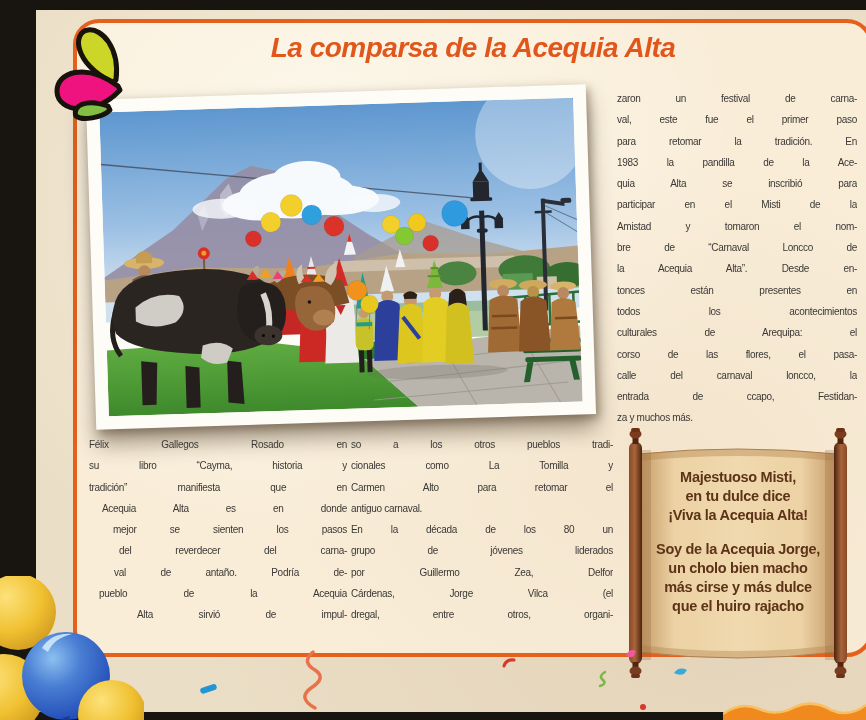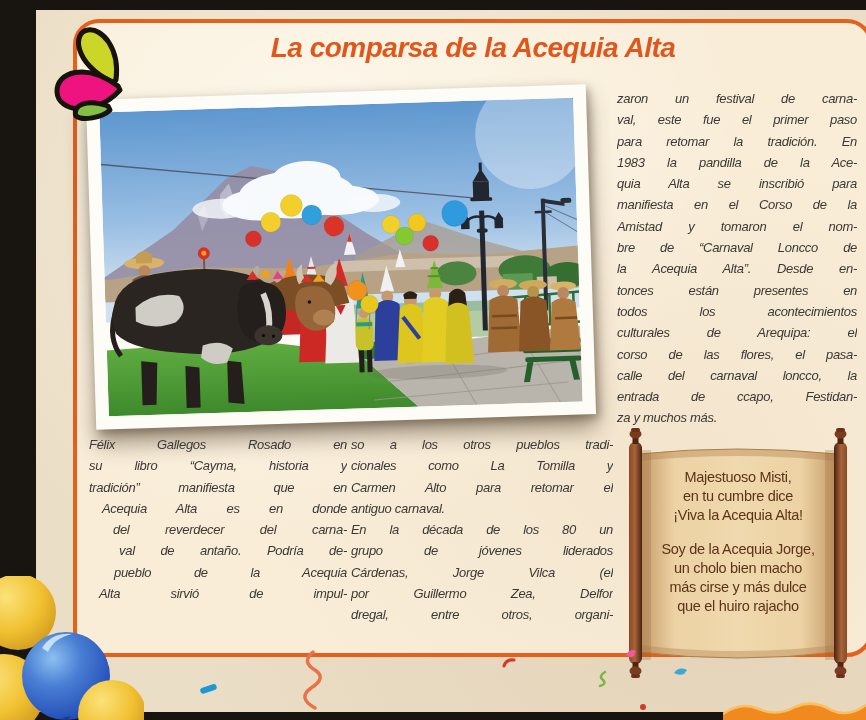--- a/index.html
+++ b/index.html
@@ -16,40 +16,40 @@
                           radial-gradient(ellipse at 75% 70%,rgba(210,180,140,.15),rgba(0,0,0,0) 50%);}
   .title{position:absolute;left:37px;top:22px;width:800px;text-align:center;
          font-size:28px;font-weight:bold;font-style:italic;letter-spacing:-.5px;
          color:#e1561a;margin:0;}
   
   .photo{position:absolute;left:55px;top:82px;width:500px;height:330px;background:#fdfcf7;
          padding:13px;transform:rotate(-1.8deg);
          box-shadow:3px 4px 8px rgba(60,40,20,.35),0 14px 22px rgba(50,35,15,.45);}
   .photo svg{display:block;width:474px;height:304px;}
   
-  .col{position:absolute;font-size:13px;line-height:21.3px;color:#3b3835;
-       letter-spacing:-.3px;overflow:hidden;font-style:italic;}
+  .col{position:absolute;font-size:10px;line-height:21.3px;color:#3b3835;
+       letter-spacing:-.3px;overflow:hidden;}
   .ln{text-align:justify;text-align-last:justify;white-space:nowrap;}
   .col-left{left:53px;top:424px;width:258px;}
   .col-mid{left:315px;top:424px;width:262px;}
   .col-right{left:581px;top:78px;width:240px;}
   .col-mid .ln:nth-child(4){text-align-last:left;}
   .col-right .ln:nth-child(16){text-align-last:left;}
   .col-left .ln:nth-child(4){margin-left:13px;}
   .col-left .ln:nth-child(5){margin-left:24px;}
   .col-left .ln:nth-child(6){margin-left:30px;}
   .col-left .ln:nth-child(7){margin-left:25px;}
   .col-left .ln:nth-child(8){margin-left:10px;}
   .col-left .ln:nth-child(9){margin-left:48px;}
   .col-left .ln:nth-child(10){margin-left:57px;}
   
   .scroll{position:absolute;left:585px;top:418px;width:234px;height:250px;}
   .scroll svg{position:absolute;left:0;top:0;}
   .scroll-text{position:absolute;left:26px;top:40px;width:182px;text-align:center;
-               font-size:14.5px;font-weight:normal;line-height:19px;color:#5c3318;letter-spacing:-.3px;}
+               font-size:14.5px;font-weight:bold;line-height:19px;color:#5c3318;letter-spacing:-.3px;}
   .scroll-text .ln{text-align:center;text-align-last:center;white-space:nowrap;}
   .stanza-gap{height:15px;}
   
   .butterfly{position:absolute;left:14px;top:10px;width:96px;height:104px;}
   
   .decor{position:absolute;left:0;top:0;width:866px;height:720px;pointer-events:none;}
   .decor > *{position:absolute;}
   .balloons{left:-8px;top:576px;width:152px;height:144px;}
   .streamer{left:723px;top:698px;width:143px;height:22px;}
 </style>
@@ -260,51 +260,52 @@
         <ellipse cx="330" cy="270" rx="70" ry="7" fill="#6b675f" opacity="0.25"></ellipse>
       </svg>
     </div>
 
     <div class="col col-right">
         <div class="ln">zaron un festival de carna-</div>
         <div class="ln">val, este fue el primer paso</div>
         <div class="ln">para retomar la tradición. En</div>
         <div class="ln">1983 la pandilla de la Ace-</div>
         <div class="ln">quia Alta se inscribió para</div>
-        <div class="ln">manifiesta en el Corso de la</div>
+        <div class="ln">participar en el Misti de la</div>
         <div class="ln">Amistad y tomaron el nom-</div>
         <div class="ln">bre de “Carnaval Loncco de</div>
         <div class="ln">la Acequia Alta”. Desde en-</div>
         <div class="ln">tonces están presentes en</div>
         <div class="ln">todos los acontecimientos</div>
         <div class="ln">culturales de Arequipa: el</div>
         <div class="ln">corso de las flores, el pasa-</div>
         <div class="ln">calle del carnaval loncco, la</div>
         <div class="ln">entrada de ccapo, Festidan-</div>
         <div class="ln">za y muchos más.</div>
       </div>
     <div class="col col-left">
         <div class="ln">Félix Gallegos Rosado en</div>
         <div class="ln">su libro “Cayma, historia y</div>
         <div class="ln">tradición” manifiesta que en</div>
         <div class="ln">Acequia Alta es en donde</div>
+        <div class="ln">mejor se sienten los pasos</div>
         <div class="ln">del reverdecer del carna-</div>
         <div class="ln">val de antaño. Podría de-</div>
         <div class="ln">pueblo de la Acequia</div>
         <div class="ln">Alta sirvió de impul-</div>
       </div>
     <div class="col col-mid">
         <div class="ln">so a los otros pueblos tradi-</div>
         <div class="ln">cionales como La Tomilla y</div>
         <div class="ln">Carmen Alto para retomar el</div>
         <div class="ln">antiguo carnaval.</div>
         <div class="ln">En la década de los 80 un</div>
         <div class="ln">grupo de jóvenes liderados</div>
+        <div class="ln">por Guillermo Zea, Delfor</div>
         <div class="ln">Cárdenas, Jorge Vilca (el</div>
-        <div class="ln">por Guillermo Zea, Delfor</div>
         <div class="ln">dregal, entre otros, organi-</div>
       </div>
 
     <div class="scroll">
       <svg viewBox="0 0 234 250" width="234" height="250">
         <defs>
           <linearGradient id="parch" x1="0" y1="0" x2="1" y2="0">
             <stop offset="0" stop-color="#c59a66"></stop>
               <stop offset="0.18" stop-color="#ecd2a4"></stop>
             <stop offset="0.5" stop-color="#f0d9ae"></stop>
@@ -340,21 +341,21 @@
           <ellipse cx="14.5" cy="243" rx="6" ry="4.5" fill="#7a3b1e"></ellipse>
           <rect x="10" y="246" width="9" height="4" rx="2" fill="#6b3018"></rect>
           <rect x="216.5" y="234" width="6" height="9" fill="#52240f"></rect>
           <ellipse cx="219.5" cy="243" rx="6" ry="4.5" fill="#7a3b1e"></ellipse>
           <rect x="215" y="246" width="9" height="4" rx="2" fill="#6b3018"></rect>
         </g>
       </svg>
       <div class="scroll-text">
         <div>
             <div class="ln">Majestuoso Misti,</div>
-            <div class="ln">en tu cumbre dice</div>
+            <div class="ln">en tu dulce dice</div>
             <div class="ln">¡Viva la Acequia Alta!</div>
           </div>
         <div class="stanza-gap"></div>
         <div>
             <div class="ln">Soy de la Acequia Jorge,</div>
             <div class="ln">un cholo bien macho</div>
             <div class="ln">más cirse y más dulce</div>
             <div class="ln">que el huiro rajacho</div>
           </div>
       </div>

